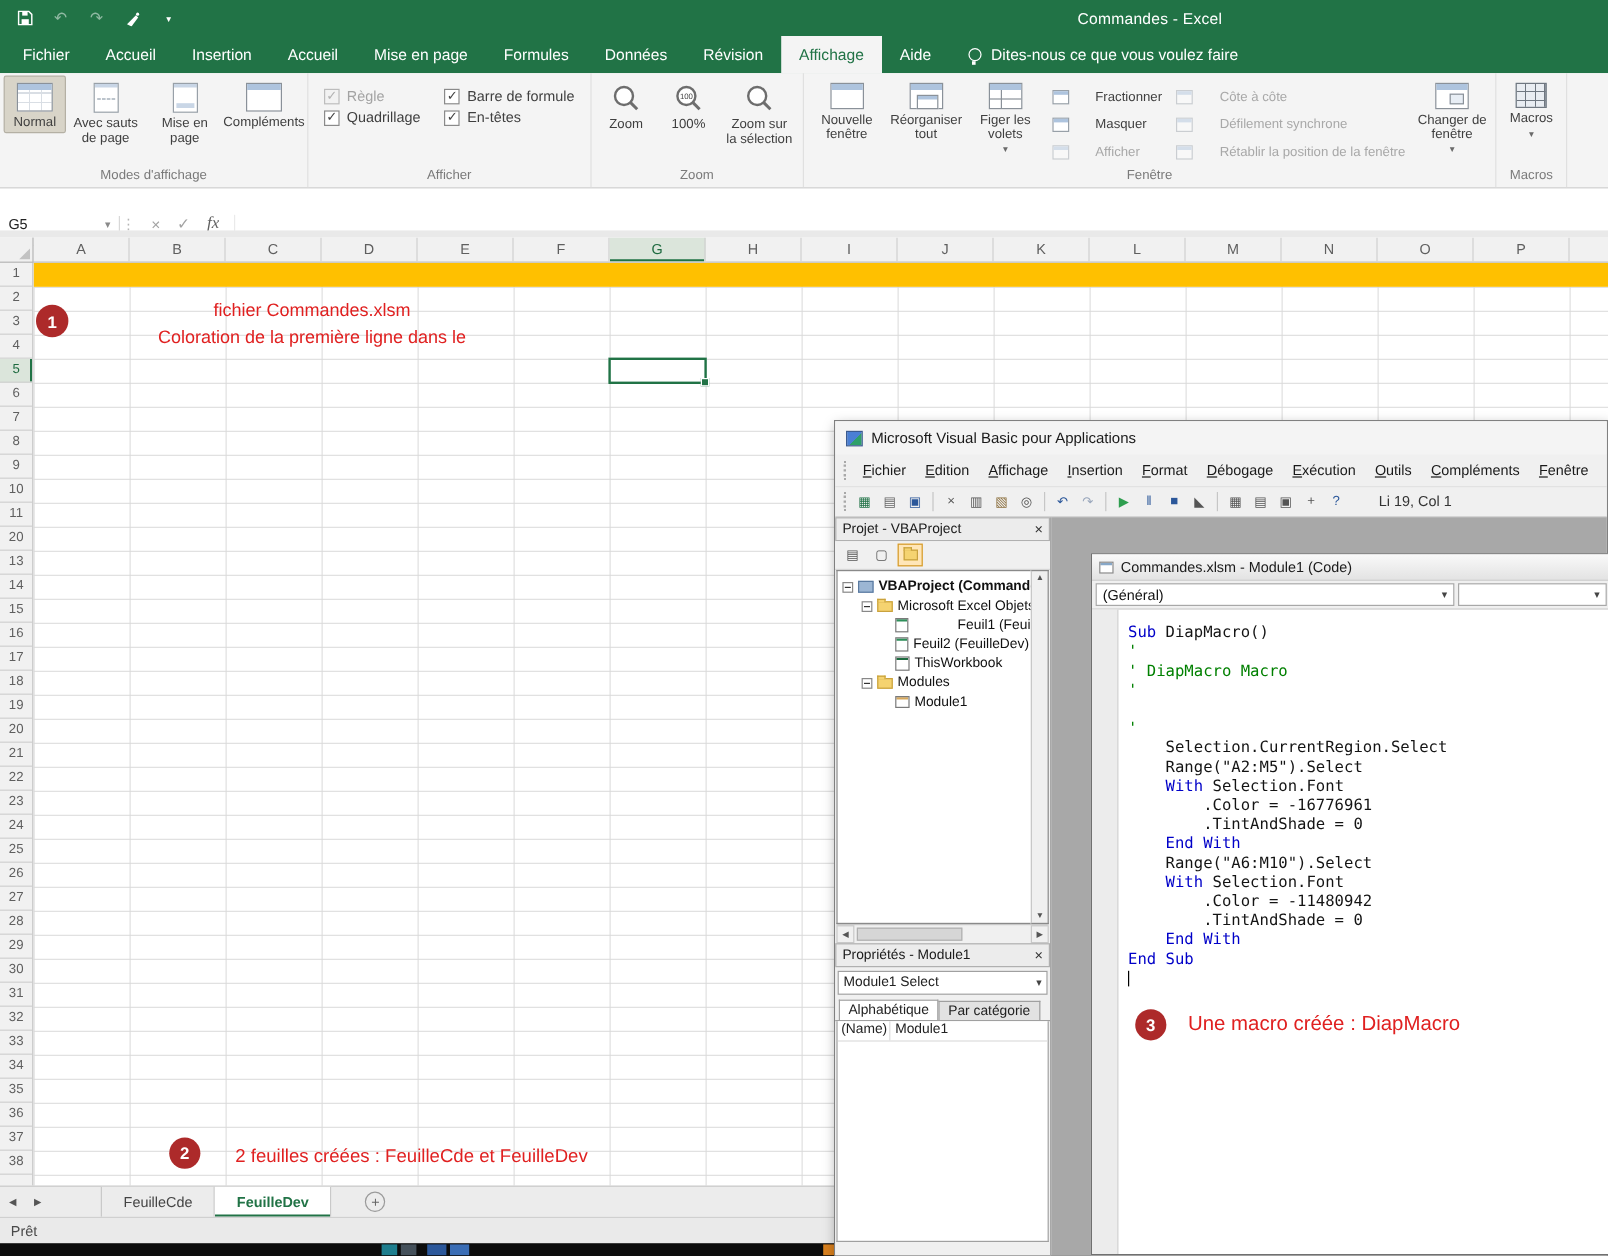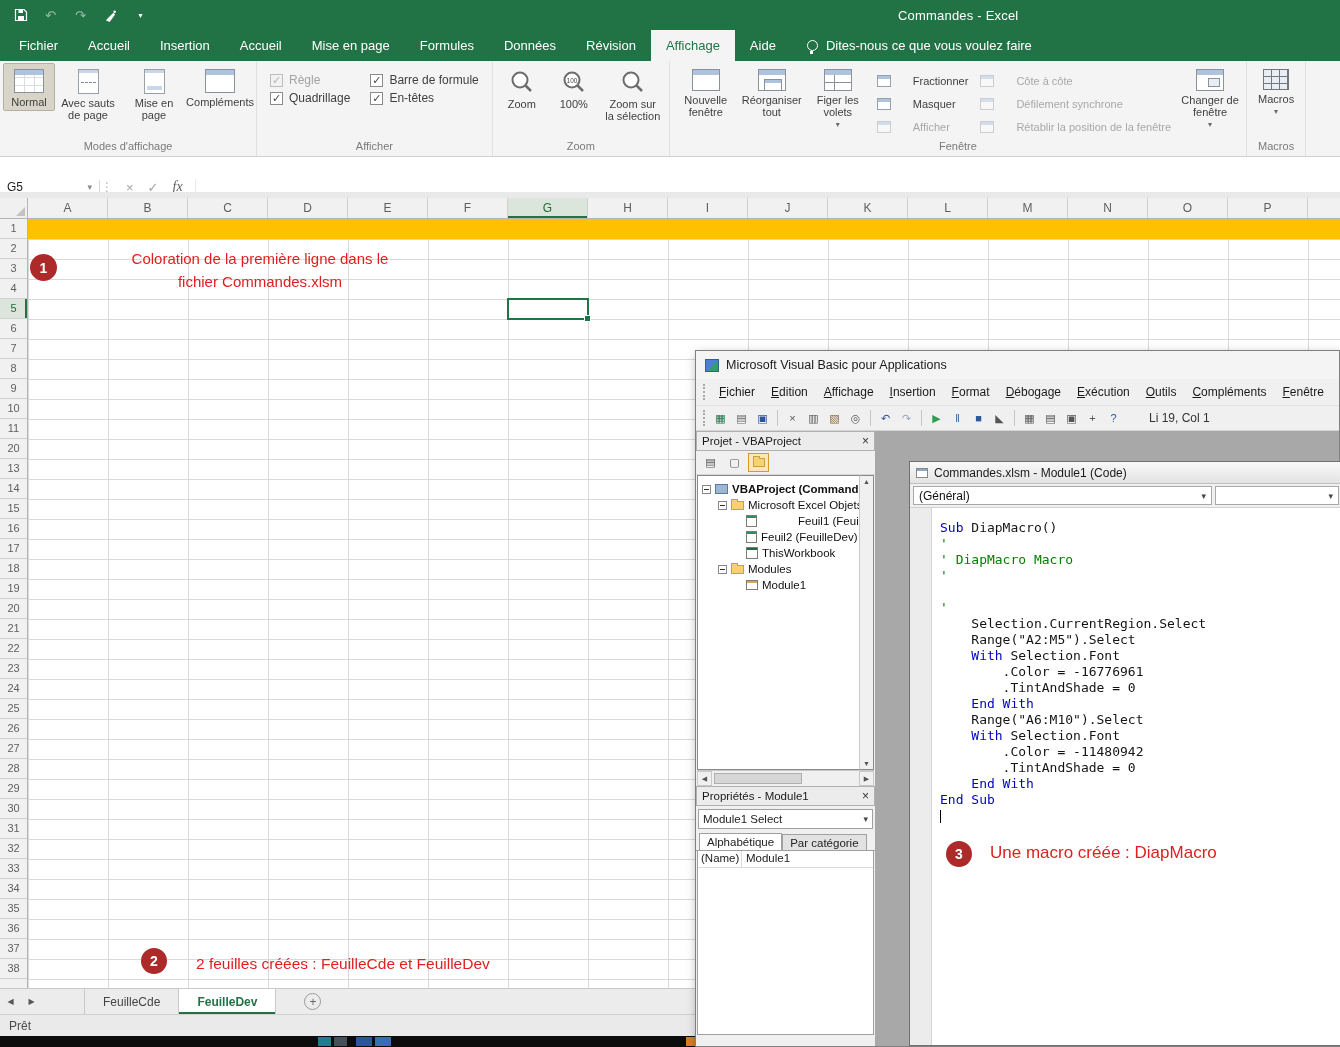--- a/index.html
+++ b/index.html
@@ -648,21 +648,21 @@
                 <div class="code-line"><span class="caret"></span></div>
               </div>
           </div>
         </div>
       </div>
     </div>
   </div>
 
   <div class="ann-badge" id="ann1b">1</div>
   <div class="ann-text" id="ann1t">
+    <div>fichier Commandes.xlsm</div>
     <div>Coloration de la première ligne dans le</div>
-    <div>fichier Commandes.xlsm</div>
   </div>
   <div class="ann-badge" id="ann2b">2</div>
   <div class="ann-text" id="ann2t">2 feuilles créées : FeuilleCde et FeuilleDev</div>
   <div class="ann-badge" id="ann3b">3</div>
   <div class="ann-text" id="ann3t">Une macro créée : DiapMacro</div>
 
 </div>
 
 </body></html>

